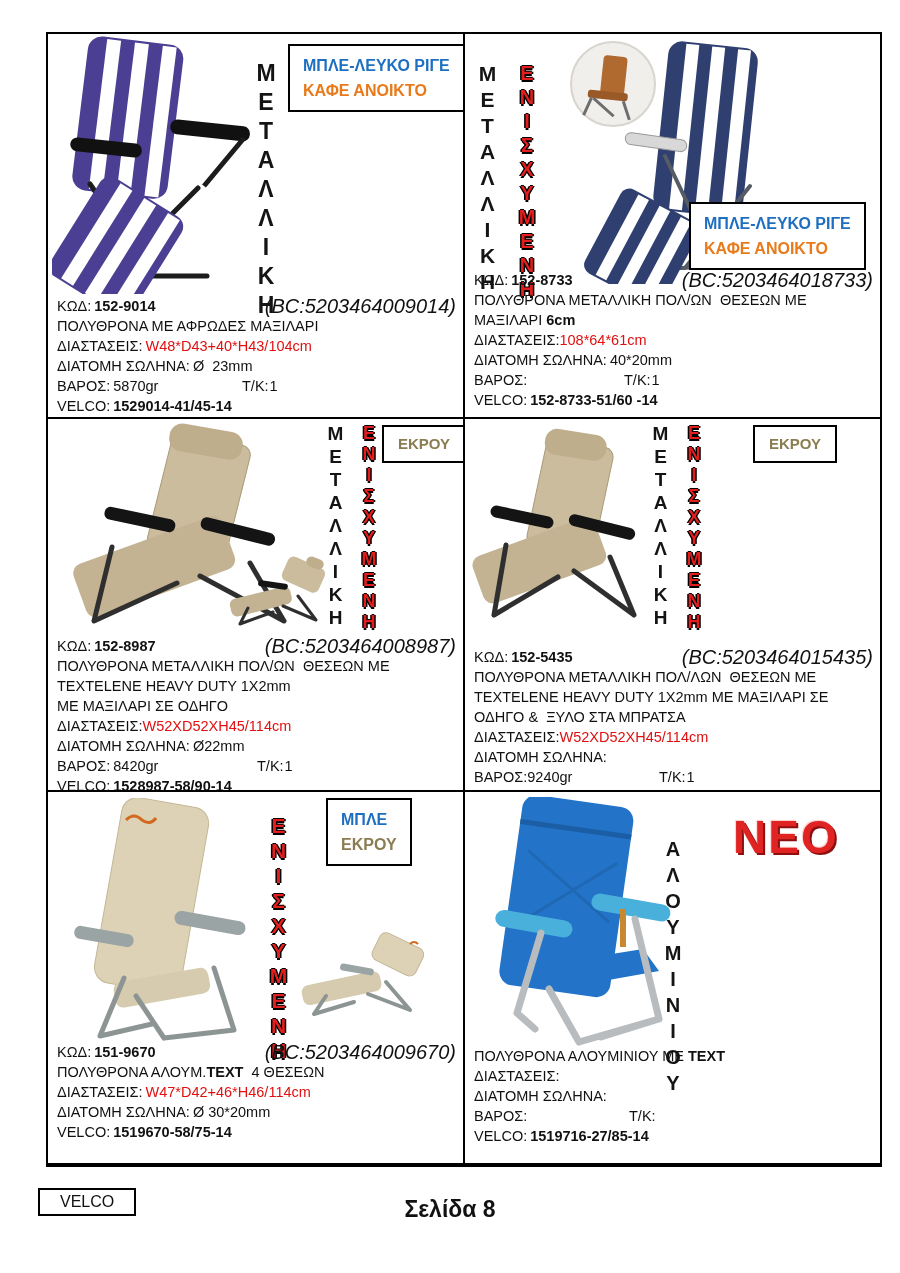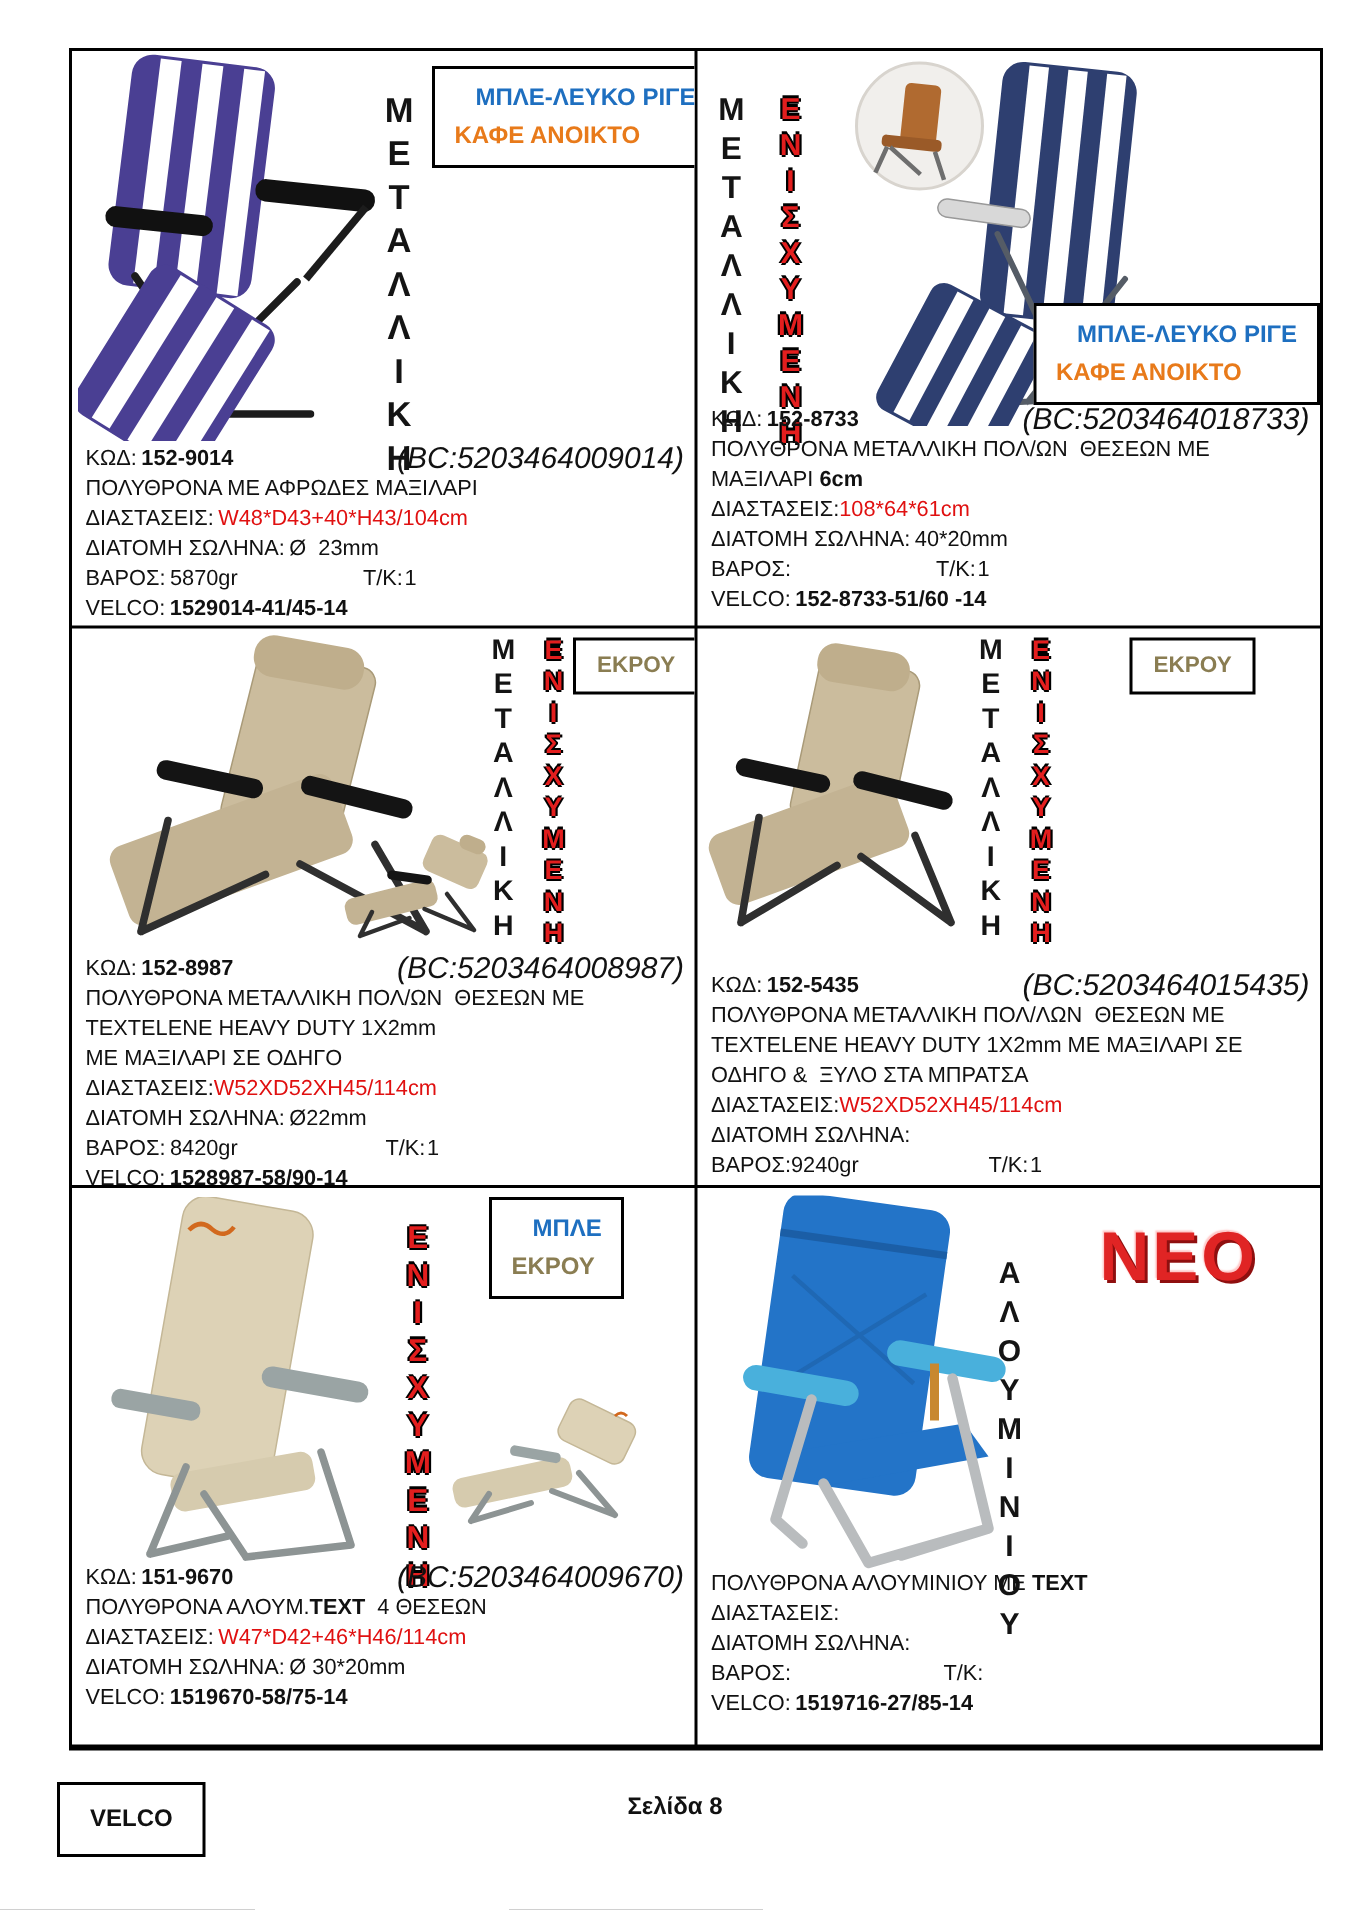--- a/index.html
+++ b/index.html
@@ -20,21 +20,21 @@
   
   .vword { position:absolute; writing-mode:vertical-rl; text-orientation:upright;
            font-weight:bold; line-height:1; letter-spacing:3px; white-space:nowrap; }
   .v-black { color:#141414; }
   .v-red { color:#e31e1e; text-shadow:-1.5px 0 #000, 1.5px 0 #000, 0 -1.5px #000, 0 1.5px #000; }
 
   
   .optbox { position:absolute; background:#fff; border:2px solid #000; padding:7px 13px;
             font-weight:bold; font-size:16px; line-height:25px; white-space:nowrap; }
   .optbox.small { padding:6px 14px; font-size:15px; line-height:22px; border-width:2.5px; }
-  .opt-blue { color:#1e6fc0;margin-left:14px; }
+  .opt-blue { color:#1e6fc0; }
   .opt-orange { color:#e87a1a; }
   .opt-ecru { color:#8a7d52; }
 
   
   .neo { position:absolute; font-size:46px; font-weight:bold; letter-spacing:2px; color:#e02424;
          text-shadow:2px 2px 0 #8f0f0f, -1px -1px 1px #ffc9c9; }
 
   
   .spec { position:absolute; left:9px; right:5px; font-size:14.5px; color:#111; }
   .spec .line { position:relative; height:20px; line-height:20px; white-space:nowrap; }
@@ -42,23 +42,23 @@
   .b { font-weight:bold; }
   .lbl { font-weight:normal; margin-right:3px; }
   .plain-lbl { margin-right:3px; }
   .red-val { color:#e01010; }
   .bc { position:absolute; right:2px; top:0; font-style:italic; font-size:20px; }
   .tk { position:absolute; left:185px; top:0; }
   .tk .lbl { margin-right:1px; }
 
   
   .brandbox { position:absolute; left:38px; top:1188px; border:2px solid #000;
-              padding:14px 20px; font-weight:bold; font-size:16px; color:#111; }
+              padding:3px 20px; font-weight:normal; font-size:16px; color:#111; }
   .pagenum { position:absolute; left:0; right:0; top:1196px; text-align:center;
-             font-weight:bold; font-size:16px; color:#111; }
+             font-weight:bold; font-size:23px; color:#111; }
 </style>
 </head>
 <body>
 
 <div class="page">
   <div class="catalog">
 
     <div class="cell">
       <div class="photo" style="left:4px;top:2px;width:215px;height:258px;">
         <svg viewBox="0 0 215 258">

